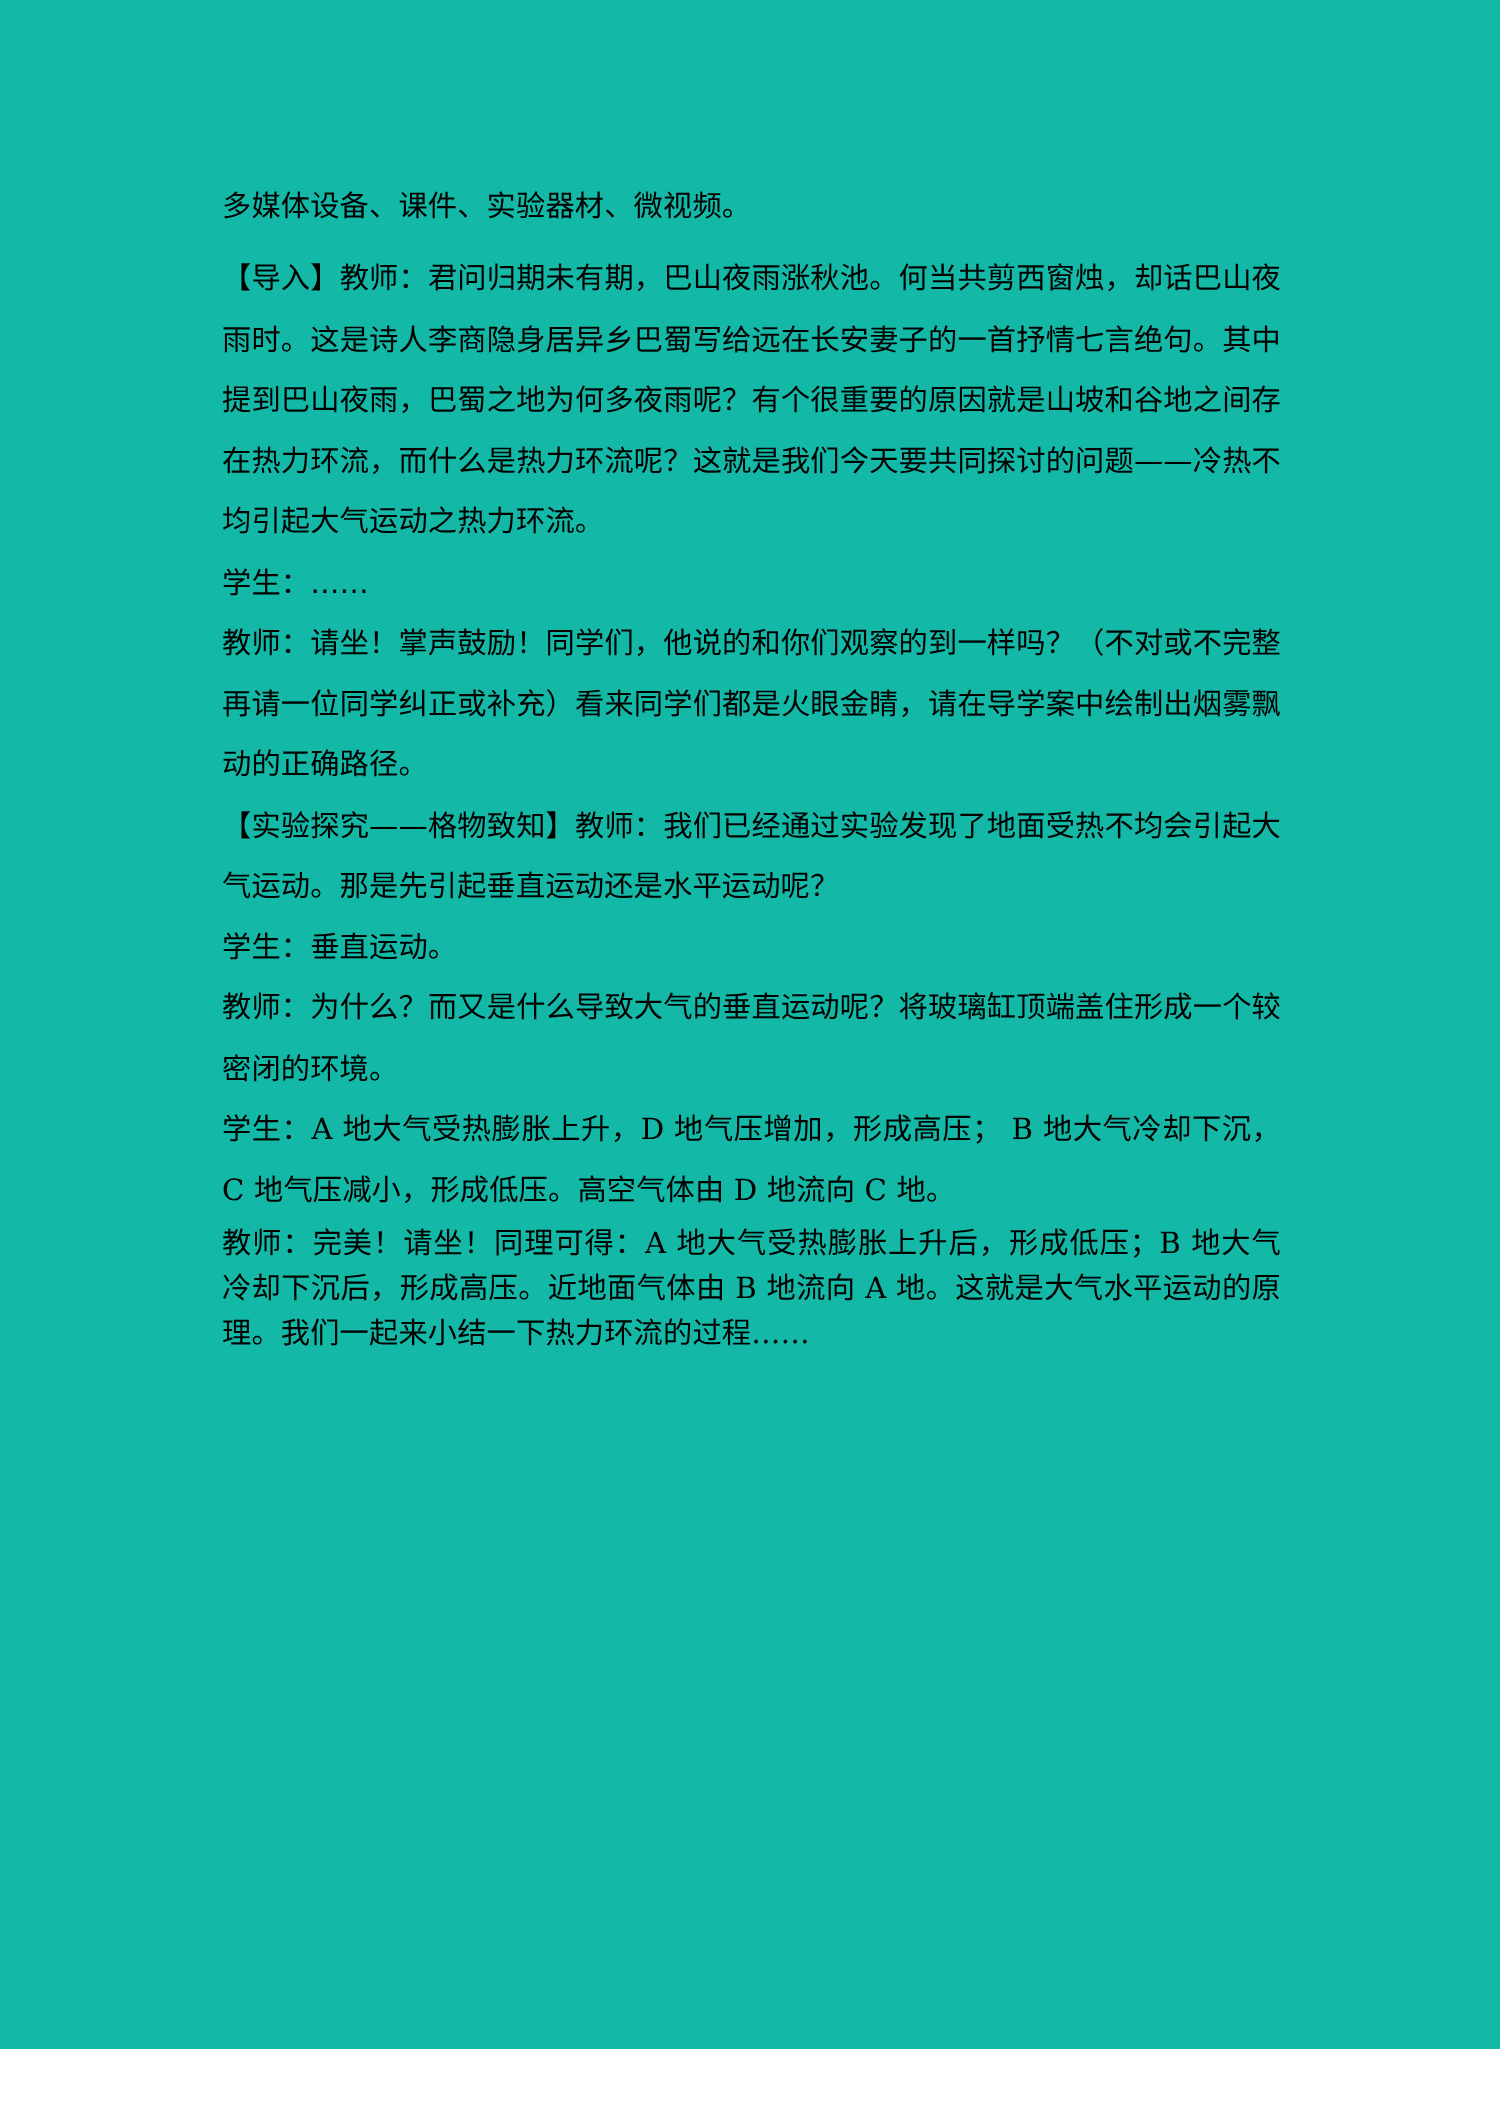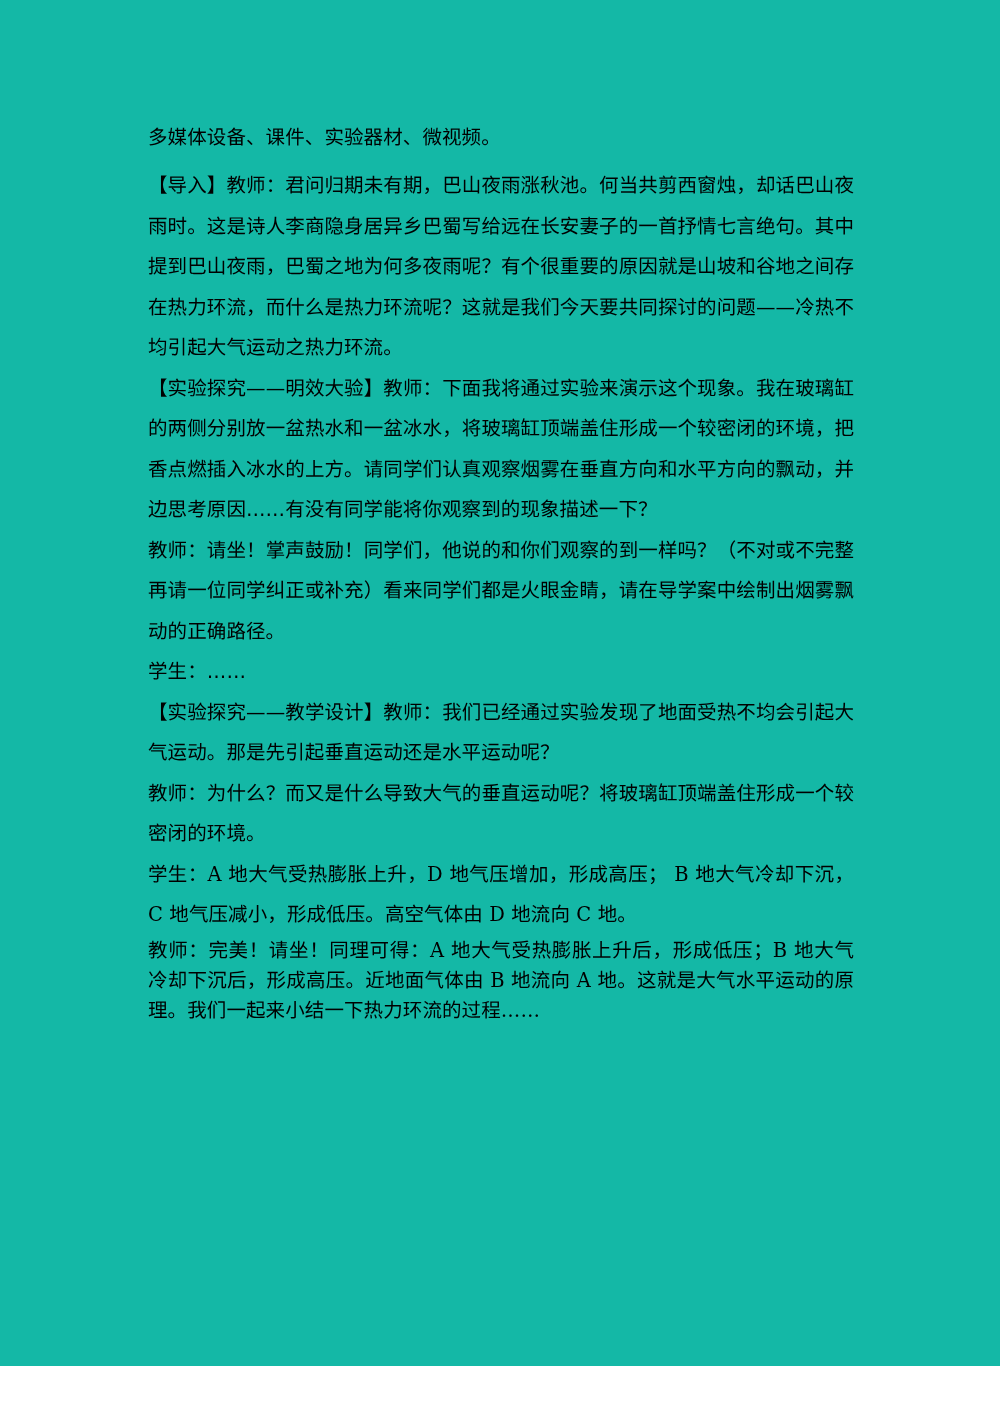--- a/index.html
+++ b/index.html
@@ -67,28 +67,28 @@
 
     <p class="para">多媒体设备、课件、实验器材、微视频。</p>
 
     <div class="gap-sm"></div>
 
 
     <div class="gap-sm"></div>
 
     <p class="para loose">【导入】教师：君问归期未有期，巴山夜雨涨秋池。何当共剪西窗烛，却话巴山夜雨时。这是诗人李商隐身居异乡巴蜀写给远在长安妻子的一首抒情七言绝句。其中提到巴山夜雨，巴蜀之地为何多夜雨呢？有个很重要的原因就是山坡和谷地之间存在热力环流，而什么是热力环流呢？这就是我们今天要共同探讨的问题——冷热不均引起大气运动之热力环流。</p>
 
-    <p class="para loose">【实验探究——明效大验】教师：下面我将通过实验来演示这个现象。我在玻璃缸的两侧分别放一盆热水和一盆冰水，将玻璃缸顶端盖住形成一个较密闭的环境，把香点燃插入冰水的上方。请同学们认真观察烟雾在垂直方向和水平方向的飘动，并边思考原因……有没有同学能将你观察到的现象描述一下？</p>
+
+    <p class="para loose">学生：……</p>
 
     <p class="para loose">教师：请坐！掌声鼓励！同学们，他说的和你们观察的到一样吗？（不对或不完整再请一位同学纠正或补充）看来同学们都是火眼金睛，请在导学案中绘制出烟雾飘动的正确路径。</p>
 
-    <p class="para loose">学生：……</p>
+    <p class="para loose">【实验探究——格物致知】教师：我们已经通过实验发现了地面受热不均会引起大气运动。那是先引起垂直运动还是水平运动呢？</p>
 
-    <p class="para loose">【实验探究——教学设计】教师：我们已经通过实验发现了地面受热不均会引起大气运动。那是先引起垂直运动还是水平运动呢？</p>
-
+    <p class="para loose">学生：垂直运动。</p>
 
     <p class="para loose">教师：为什么？而又是什么导致大气的垂直运动呢？将玻璃缸顶端盖住形成一个较密闭的环境。</p>
 
 
 
     <p class="para loose serif-latin">学生：A 地大气受热膨胀上升，D 地气压增加，形成高压； B 地大气冷却下沉，C 地气压减小，形成低压。高空气体由 D 地流向 C 地。</p>
 
     <p class="para tight serif-latin">教师：完美！请坐！同理可得：A 地大气受热膨胀上升后，形成低压；B 地大气冷却下沉后，形成高压。近地面气体由 B 地流向 A 地。这就是大气水平运动的原理。我们一起来小结一下热力环流的过程……</p>
 
   </div>

